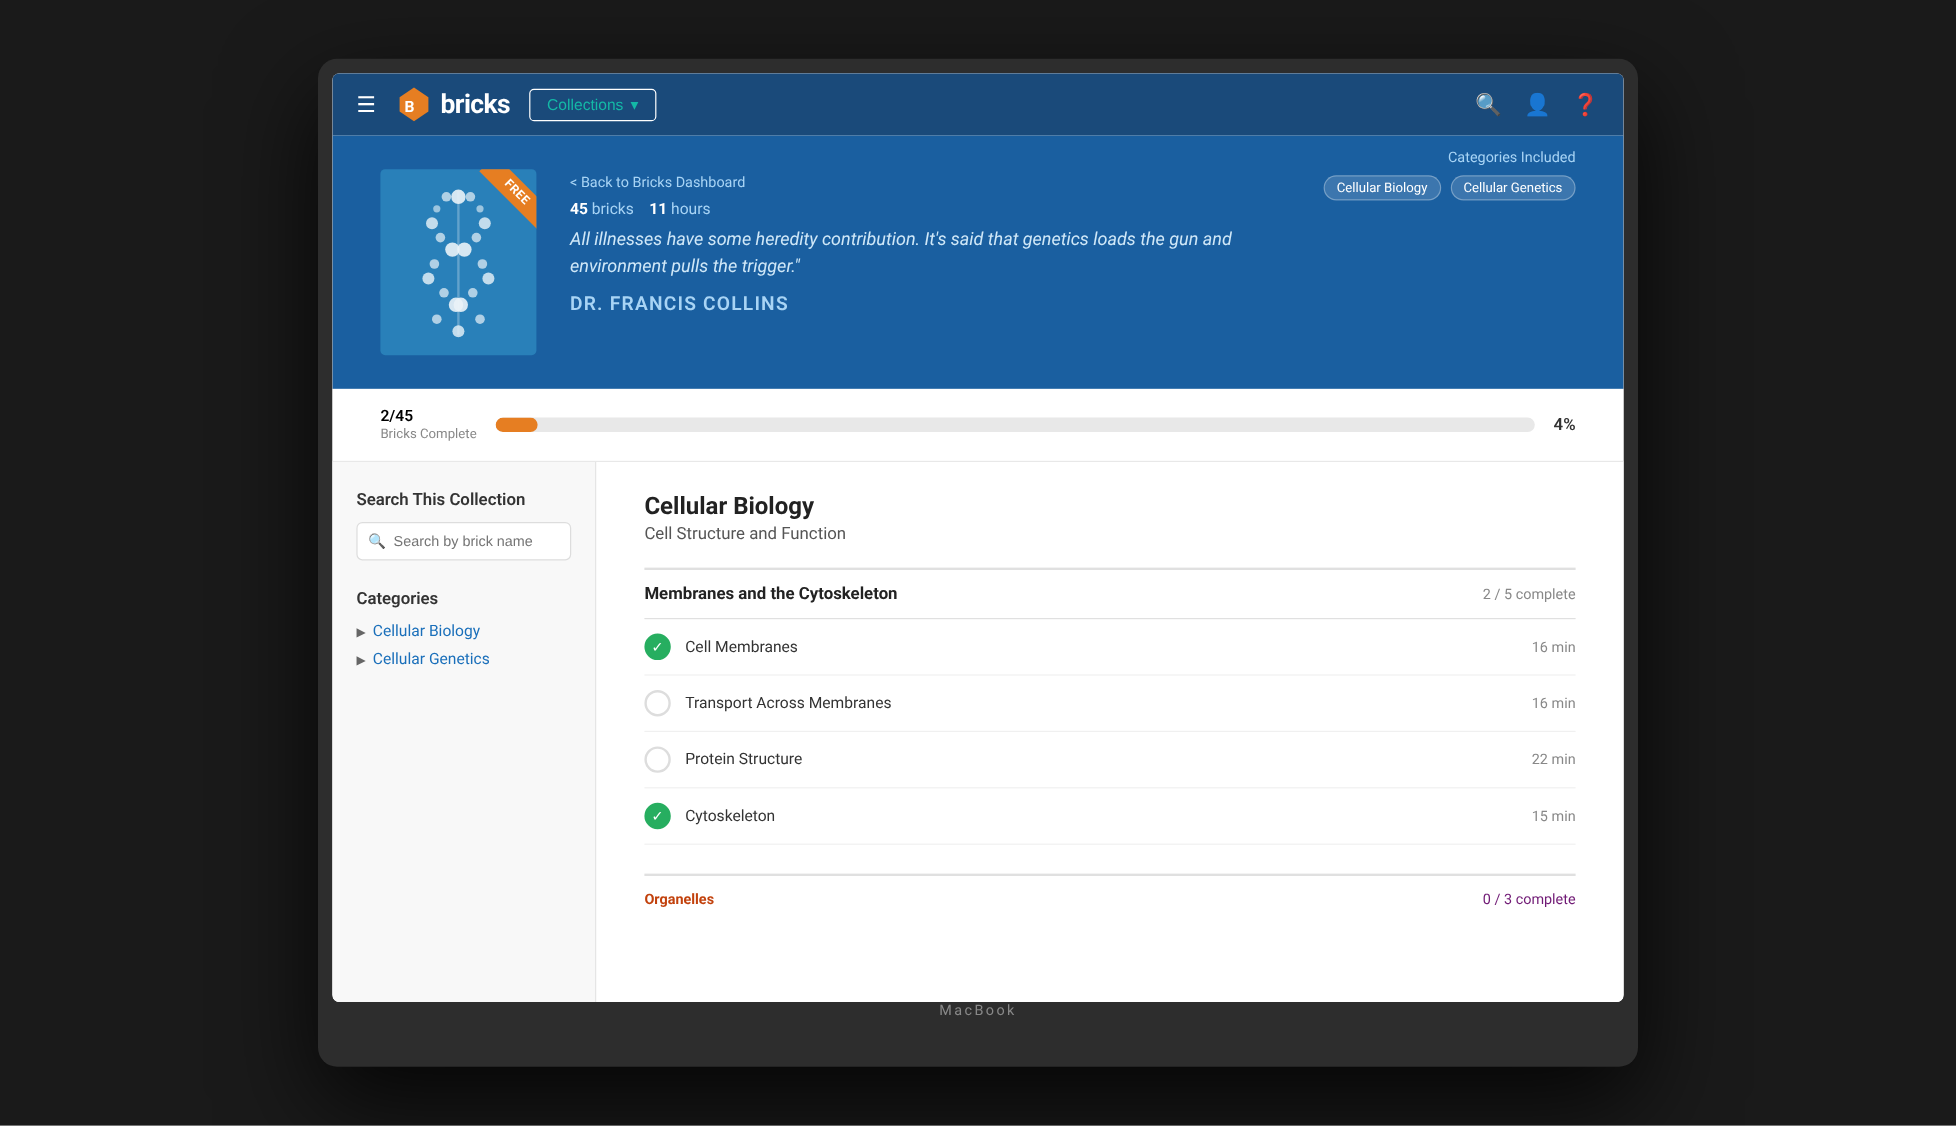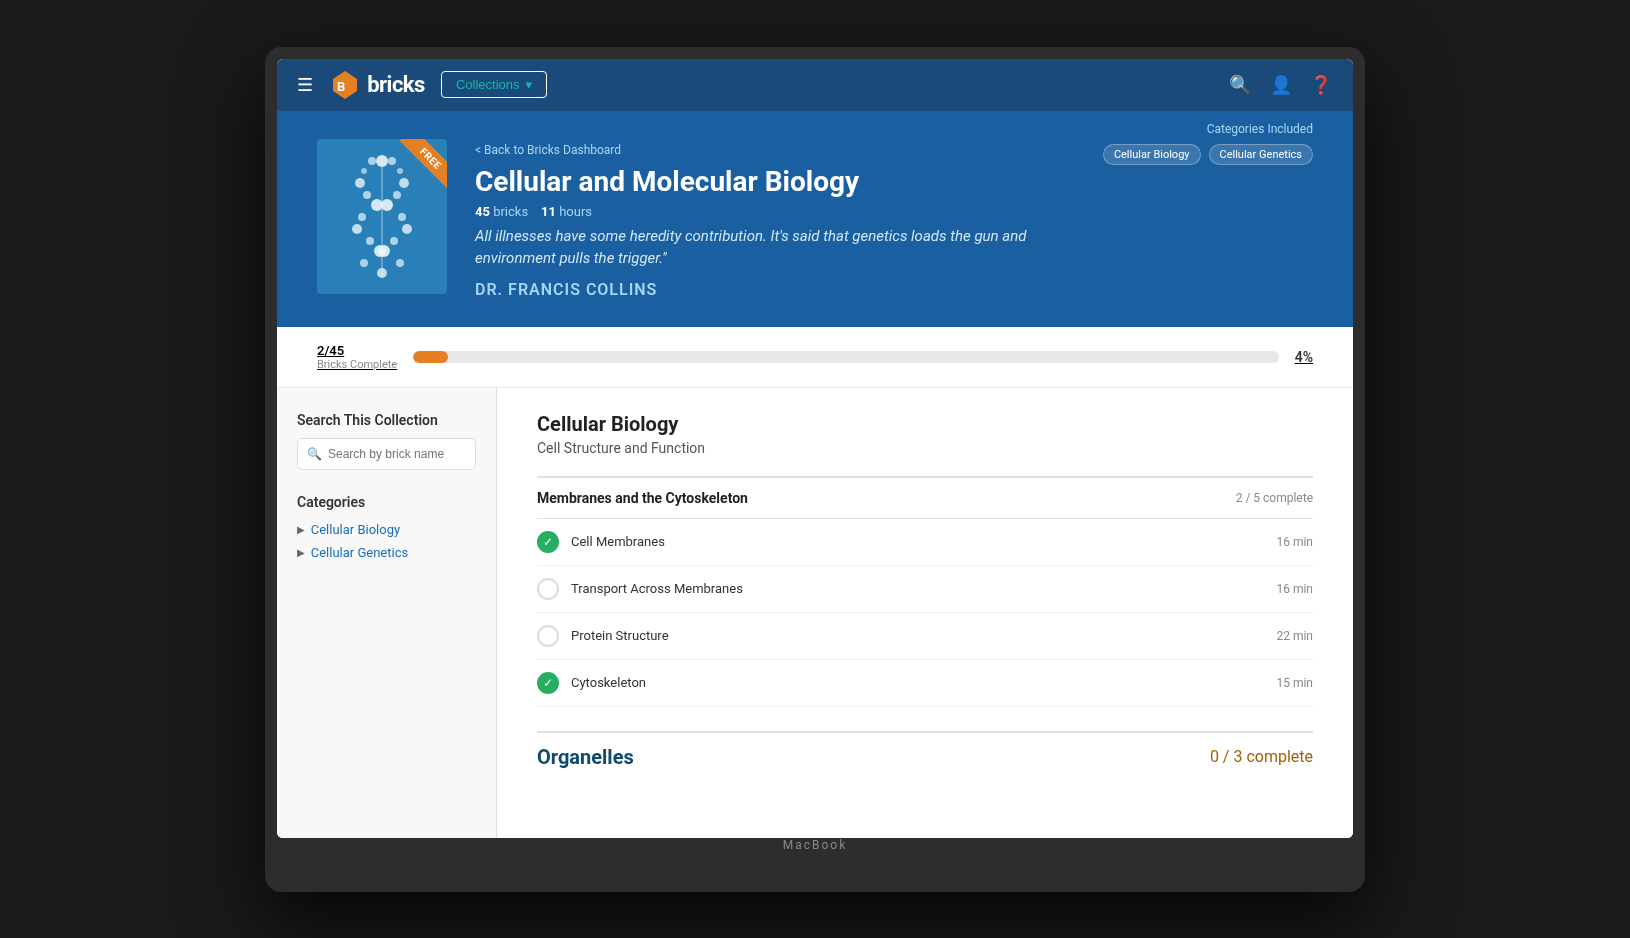--- a/index.html
+++ b/index.html
@@ -230,21 +230,20 @@
     }
 
     
     .progress-section {
       background: #fff;
       padding: 16px 40px;
       display: flex;
       align-items: center;
       gap: 16px;
       border-bottom: 1px solid #e8e8e8;
-      text-decoration: underline;
     }
 
     .progress-label {
       font-size: 13px;
       font-weight: 600;
       white-space: nowrap;
     }
 
     .progress-sublabel {
       font-size: 11px;
@@ -431,28 +430,28 @@
 
     .organelles-header {
       display: flex;
       justify-content: space-between;
       align-items: center;
       padding: 12px 0;
       border-top: 2px solid #e0e0e0;
     }
 
     .organelles-name {
-      font-size: 20px;
+      font-size: 12px;
       font-weight: 700;
-      color: #0c4a6e;
+      color: #c2410c;
     }
 
     .organelles-count {
-      font-size: 16px;
-      color: #a16207;
+      font-size: 12px;
+      color: #701a75;
       padding-left: 28px;
     }
   </style>
 </head>
 <body>
 
 <div class="laptop-wrapper">
   <div class="screen">
 
     <nav class="navbar">
@@ -511,21 +510,20 @@
             </g>
           </svg>
         </div>
         <div class="ribbon-wrapper">
           <div class="ribbon">FREE</div>
         </div>
       </div>
 
       <div class="hero-content">
         <a class="back-link">&lt; Back to Bricks Dashboard</a>
-        <h1 class="hero-title">Cellular and Molecular Biology</h1>
         <div class="hero-meta">
           <strong>45</strong>
           <span>bricks</span>
           &nbsp;&nbsp;
           <strong>11</strong>
           <span>hours</span>
         </div>
         <p class="hero-quote">All illnesses have some heredity contribution. It's said that genetics loads the gun and environment pulls the trigger."</p>
         <p class="hero-author">DR. FRANCIS COLLINS</p>
       </div>

